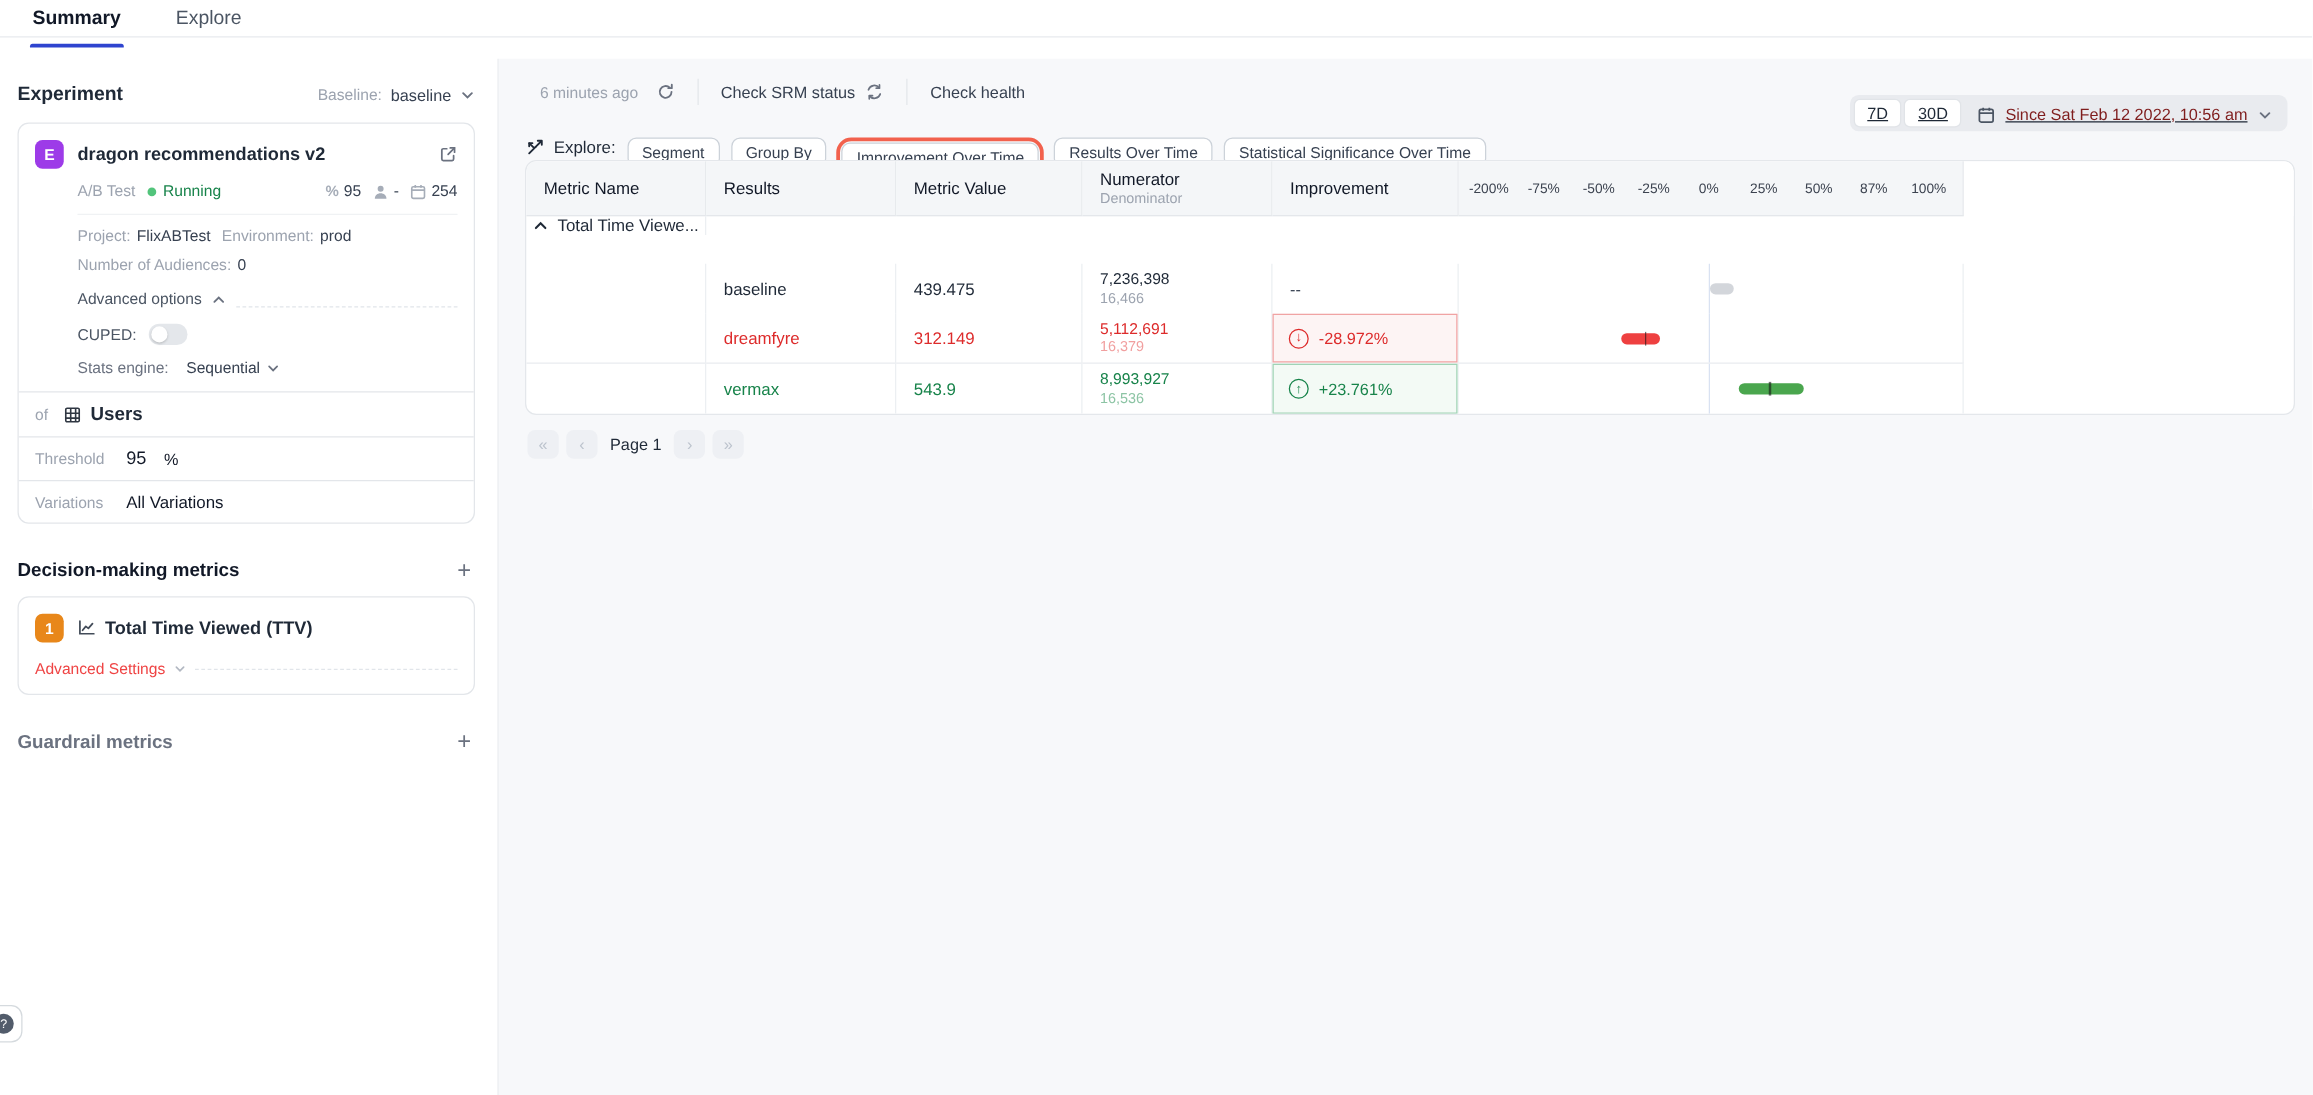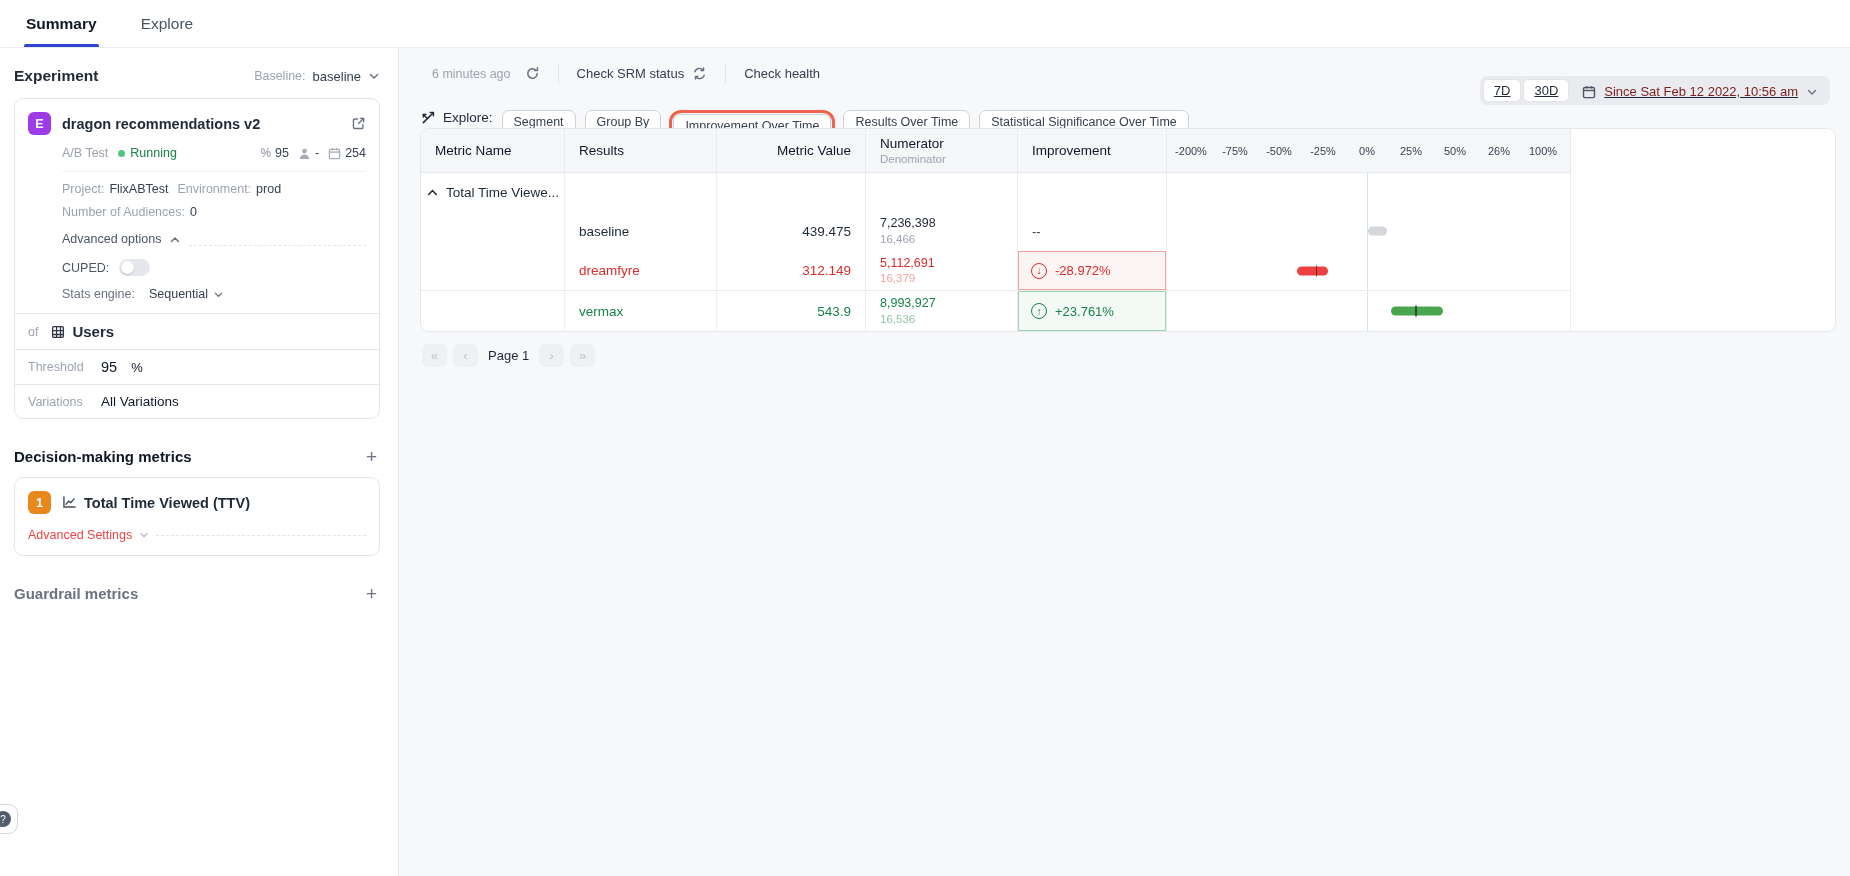--- a/index.html
+++ b/index.html
@@ -2,21 +2,21 @@
 <html><head>
 <meta charset="utf-8">
 <style>
   * { margin:0; padding:0; box-sizing:border-box; }
   html,body { background:#fff; }
   .page {
     position:relative; width:1850px; height:876px; overflow:hidden;
     font-family:"Liberation Sans", sans-serif; color:#1f2937; background:#fff;
   }
   
-  .tabbar { position:absolute; left:0; top:0; right:0; height:48px; background:#fff;
+  .tabbar { position:absolute; left:0; top:0; right:0; height:30px; background:#fff;
             border-bottom:1px solid #e8eaee; display:flex; align-items:center; padding-left:26px; gap:44px; z-index:5;}
   .tab { position:relative; height:47px; display:flex; align-items:center; font-size:15.5px; color:#4b5563; cursor:pointer; }
   .tab.active { color:#111827; font-weight:700; }
   .tab.active .tab-underline { position:absolute; left:-2px; right:-2px; bottom:0; height:3px; background:#2f44cf; border-radius:2px 2px 0 0; }
   
   .sidebar { position:absolute; left:0; top:47px; bottom:0; width:399px; background:#fff;
              border-right:1px solid #e8eaee; padding:20px 18px 0 14px; }
   .side-head { display:flex; align-items:center; justify-content:space-between; }
   .side-title { font-size:15.5px; font-weight:700; color:#1f2937; }
   .baseline-picker { display:flex; align-items:center; gap:7px; font-size:13px; cursor:pointer; }
@@ -76,31 +76,31 @@
   .date-btn { display:flex; align-items:center; gap:8px; padding:3px 9px 3px 11px; font-size:13px; color:#7f1d1d; cursor:pointer; }
   .explore-row { position:absolute; left:22px; top:63px; display:flex; align-items:flex-start; gap:9px; }
   .explore-lbl { font-size:13.5px; color:#1f2937; display:flex; align-items:center; gap:7px; }
   .chip { background:#fff; border:1px solid #ccd2d9; border-radius:7px; padding:4px 11px; font-size:12.5px; color:#374151; cursor:pointer; white-space:nowrap; }
   .ring { border:3px solid #f2614d; border-radius:12px; padding:1px; margin:0 -1px; }
   
   .table-card { position:absolute; left:21px; top:81px; width:1416px; background:#fff;
                 border:1px solid #e4e7eb; border-radius:9px; overflow:hidden; }
   .trow { display:flex; }
   .cell { flex:none; padding:0 14px; display:flex; flex-direction:column; justify-content:center; border-right:1px solid #eceff2; }
-  .c-metric { width:144px; } .c-variant { width:152px; } .c-value { width:149px;text-align:right; }
+  .c-metric { width:144px; } .c-variant { width:152px; } .c-value { width:149px; }
   .c-num { width:152px; } .c-imp { width:149px; padding:0; }
   .c-chart { width:404px; padding:0; position:relative; }
   .c-fill { flex:1; border-right:none; }
   .thead { height:44px; }
   .thead .cell { background:#f4f6f8; border-bottom:1px solid #e4e7eb; border-right:1px solid #e7eaed; }
   .thead .c-fill { background:#fff; border:none; }
   .th-lbl { font-size:13.5px; color:#111827; }
   .th-sub { font-size:11.5px; color:#9ca3af; margin-top:2px; }
   .tick { position:absolute; top:50%; transform:translate(-50%,-50%); font-size:11px; color:#3c4350; white-space:nowrap; }
-  .r-group { height:38px; }
+  .r-group { height:38px;flex-direction:column; }
   .r-body { height:40px; }
   .group-cell { flex-direction:row; align-items:center; gap:7px; }
   .group-lbl { font-size:13.5px; color:#1f2937; white-space:nowrap; }
   .v-txt { font-size:13.5px; color:#1f2937; }
   .num-main { font-size:12.5px; color:#1f2937; line-height:1.25; }
   .num-sub { font-size:11.5px; color:#9ca3af; line-height:1.25; }
   .row-neg .v-txt, .row-neg .num-main { color:#dd2b2b; }
   .row-neg .num-sub { color:#f19f9f; }
   .row-pos .v-txt, .row-pos .num-main { color:#17834a; }
   .row-pos .num-sub { color:#8cc4a4; }
@@ -385,21 +385,21 @@
           <span class="th-lbl">Improvement</span>
         </div>
         <div class="cell c-chart tick-row">
             <span class="tick" style="left: 24px;">-200%</span>
             <span class="tick" style="left: 68px;">-75%</span>
             <span class="tick" style="left: 112px;">-50%</span>
             <span class="tick" style="left: 156px;">-25%</span>
             <span class="tick" style="left: 200px;">0%</span>
             <span class="tick" style="left: 244px;">25%</span>
             <span class="tick" style="left: 288px;">50%</span>
-            <span class="tick" style="left: 332px;">26%</span>
+            <span class="tick" style="left: 332px;">87%</span>
             <span class="tick" style="left: 376px;">100%</span>
           </div>
         <div class="cell c-fill"></div>
       </div>
 
       <div class="trow r-group">
         <div class="cell c-metric group-cell" style="border-right:1px solid #eceff2">
           <span>
             <svg width="13" height="13" viewBox="0 0 12 12">
                 <path d="M2.5 7.8 L6 4.2 L9.5 7.8" stroke="#1f2937" stroke-width="1.5" fill="none" stroke-linecap="round"></path>

